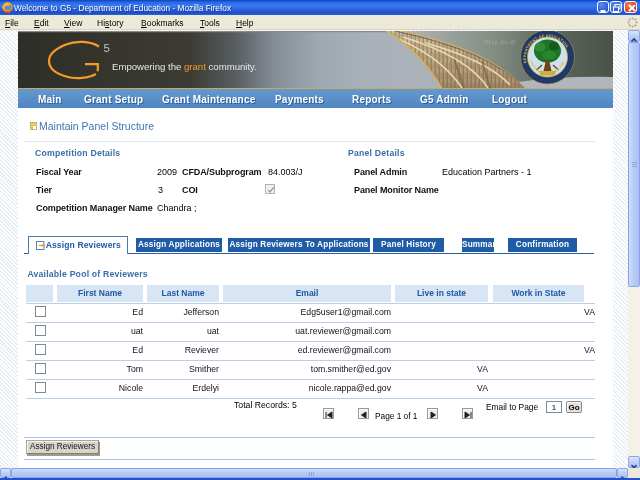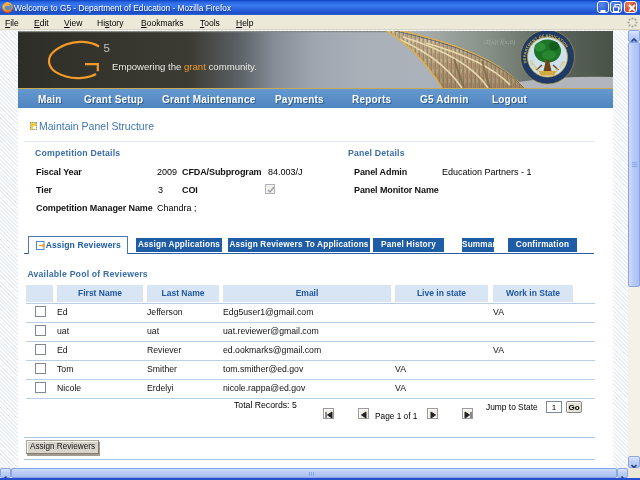--- a/index.html
+++ b/index.html
@@ -24,21 +24,21 @@
 #whitearea{position:absolute;left:0;top:77px;width:595px;height:360px;background:#fff;font-size:9px}
 .lbl{font-weight:bold;color:#111;letter-spacing:-0.1px}
 .sect{font-weight:bold;color:#3a6ca8;font-size:8.7px;letter-spacing:.2px}
 
 .tab{position:absolute;white-space:nowrap;overflow:hidden;background:#1e5ca6;color:#fff;font-weight:bold;font-size:8.2px;text-align:center;height:14px;line-height:14px;letter-spacing:.2px}
 #tab-active{position:absolute;white-space:nowrap;background:#fff;border:1px solid #4b79b2;border-bottom:none;color:#1e5ca6;font-weight:bold;font-size:8.6px;letter-spacing:.1px;z-index:2}
 #tabline{position:absolute;background:#2a5fa8;height:1px}
 
 .hcell{position:absolute;background:#d7e5f4;color:#1f57a4;font-weight:bold;font-size:8.5px;text-align:center;height:17px;line-height:17px}
 .rowsep{position:absolute;height:1px;background:#b9cfe6;left:8px;width:569px}
-.cell{position:absolute;font-size:8.7px;color:#111;text-align:left;height:36px;line-height:18px}
+.cell{position:absolute;font-size:8.7px;color:#111;text-align:right;height:36px;line-height:18px}
 .cb{position:absolute;width:11px;height:11px;border:1px solid #828790;background:#fff}
 .pbtn{position:absolute;width:11px;height:11px;background:#f0ede6;border:1px solid #999;font-size:7px;text-align:center;line-height:10px;color:#222;box-shadow:inset 1px 1px 0 #fff}
 .hline{position:absolute;height:1px;background:#a9c4e4;left:6px;width:571px}
 #assignbtn{position:absolute;left:8px;top:332px;width:73px;height:14px;background:#d8d4cc;border:1px solid #84806f;border-top-color:#aaa69a;border-left-color:#aaa69a;box-shadow:1px 2px 0 #a09b8e,inset 1px 1px 0 #f6f4ee;font-size:8.2px;color:#111;text-align:center;line-height:12px}
 
 #vscroll{left:628px;top:30px;width:12px;height:438px;background:#f3f1e8}
 #hscroll{left:0;top:468px;width:628px;height:10px;background:#dce4f8}
 #corner{left:628px;top:468px;width:12px;height:10px;background:#ece9d8}
 #bottomedge{left:0;top:478px;width:640px;height:2px;background:#2850cc}
 .sbtn{position:absolute;background:linear-gradient(180deg,#dce6fb,#c0d1f7 45%,#aec4f5);border:1px solid #8ca6e8;border-radius:2px;color:#26417c;font-weight:bold;text-align:center}
@@ -231,38 +231,38 @@
     <div class="tab" style="left:490px;top:129.5px;width:69px">Confirmation</div>
     <div id="tabline" style="left:6px;top:144.5px;width:570px"></div>
 
     <div class="abs sect" style="left:9.4px;top:161px">Available Pool of Reviewers</div>
 
     <div class="hcell" style="left:8px;top:177px;width:27px"></div>
     <div class="hcell" style="left:39px;top:177px;width:86px">First Name</div>
     <div class="hcell" style="left:129px;top:177px;width:72px">Last Name</div>
     <div class="hcell" style="left:205px;top:177px;width:168px">Email</div>
     <div class="hcell" style="left:377px;top:177px;width:93px">Live in state</div>
-    <div class="hcell" style="left:475px;top:177px;width:80px">Work in State</div>
+    <div class="hcell" style="left:475px;top:177px;width:91px">Work in State</div>
 
     <div class="rowsep" style="top:194.5px"></div>
     <div class="cb" style="left:17px;top:198px"></div>
     <div class="cell" style="left:39px;top:195px;width:86px">Ed</div>
     <div class="cell" style="left:129px;top:195px;width:72px">Jefferson</div>
     <div class="cell" style="left:205px;top:195px;width:168px">Edg5user1@gmail.com</div>
     <div class="cell" style="left:475px;top:195px;width:102px">VA</div>
     <div class="rowsep" style="top:213.5px"></div>
     <div class="cb" style="left:17px;top:217px"></div>
     <div class="cell" style="left:39px;top:214px;width:86px">uat</div>
     <div class="cell" style="left:129px;top:214px;width:72px">uat</div>
     <div class="cell" style="left:205px;top:214px;width:168px">uat.reviewer@gmail.com</div>
     <div class="rowsep" style="top:232.5px"></div>
     <div class="cb" style="left:17px;top:236px"></div>
     <div class="cell" style="left:39px;top:233px;width:86px">Ed</div>
     <div class="cell" style="left:129px;top:233px;width:72px">Reviever</div>
-    <div class="cell" style="left:205px;top:233px;width:168px">ed.ookmarks@gmail.com</div>
+    <div class="cell" style="left:205px;top:233px;width:168px">ed.reviewer@gmail.com</div>
     <div class="cell" style="left:475px;top:233px;width:102px">VA</div>
     <div class="rowsep" style="top:251.5px"></div>
     <div class="cb" style="left:17px;top:255px"></div>
     <div class="cell" style="left:39px;top:252px;width:86px">Tom</div>
     <div class="cell" style="left:129px;top:252px;width:72px">Smither</div>
     <div class="cell" style="left:205px;top:252px;width:168px">tom.smither@ed.gov</div>
     <div class="cell" style="left:377px;top:252px;width:93px">VA</div>
     <div class="rowsep" style="top:270.5px"></div>
     <div class="cb" style="left:17px;top:274px"></div>
     <div class="cell" style="left:39px;top:271px;width:86px">Nicole</div>
@@ -278,21 +278,21 @@
     <div class="pbtn" style="left:340px;top:300px"><svg width="8" height="8" viewBox="0 0 8 8" style="margin-top:2px">
             <path d="M6 1 L1.5 4 L6 7 Z" stroke="#222" fill="#222" stroke-width="1"></path>
           </svg></div>
     <div class="abs" style="left:357px;top:303px;font-size:8.3px">Page 1 of 1</div>
     <div class="pbtn" style="left:409px;top:300px"><svg width="8" height="8" viewBox="0 0 8 8" style="margin-top:2px">
             <path d="M2 1 L6.5 4 L2 7 Z" stroke="#222" fill="#222" stroke-width="1"></path>
           </svg></div>
     <div class="pbtn" style="left:444px;top:300px"><svg width="8" height="8" viewBox="0 0 8 8" style="margin-top:2px">
             <path d="M7 1 V7 M1 1 L5.5 4 L1 7 Z" stroke="#222" fill="#222" stroke-width="1"></path>
           </svg></div>
-    <div class="abs" style="left:468px;top:294px;font-size:8.4px">Jump to State</div>
+    <div class="abs" style="left:468px;top:294px;font-size:8.4px">Email to Page</div>
     <div class="abs" style="left:528px;top:293px;width:16px;height:12px;border:1px solid #7a8aa0;background:#fff;font-size:8px;text-align:center;line-height:11px">1</div>
     <div class="abs" style="left:548px;top:293px;width:16px;height:12px;background:#e4e1d8;border:1px solid #888;border-radius:2px;font-size:8px;font-weight:bold;text-align:center;line-height:11px;box-shadow:inset 1px 1px 0 #fff">Go</div>
 
     <div class="hline" style="top:328.8px"></div>
     <div id="assignbtn">Assign Reviewers</div>
     <div class="hline" style="top:350.5px"></div>
   </div>
  </div>
 </div>
 

